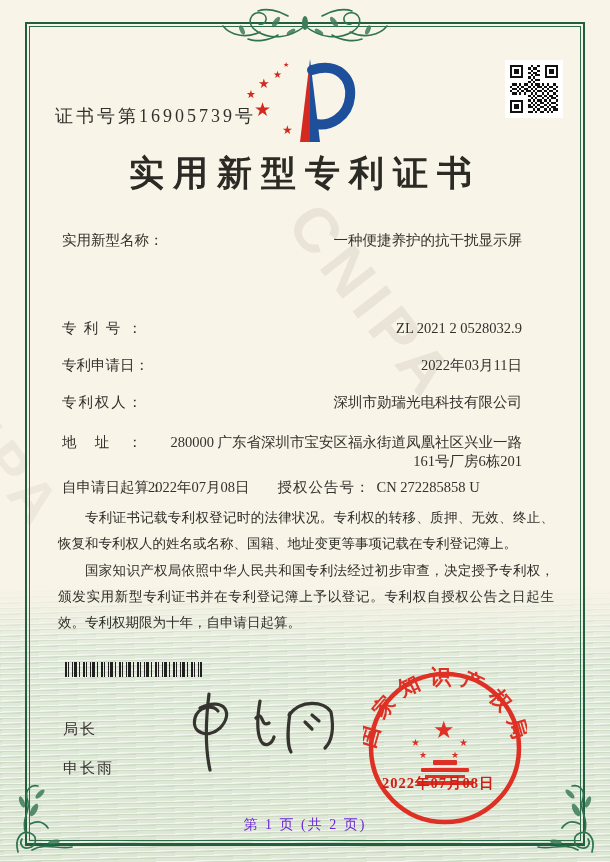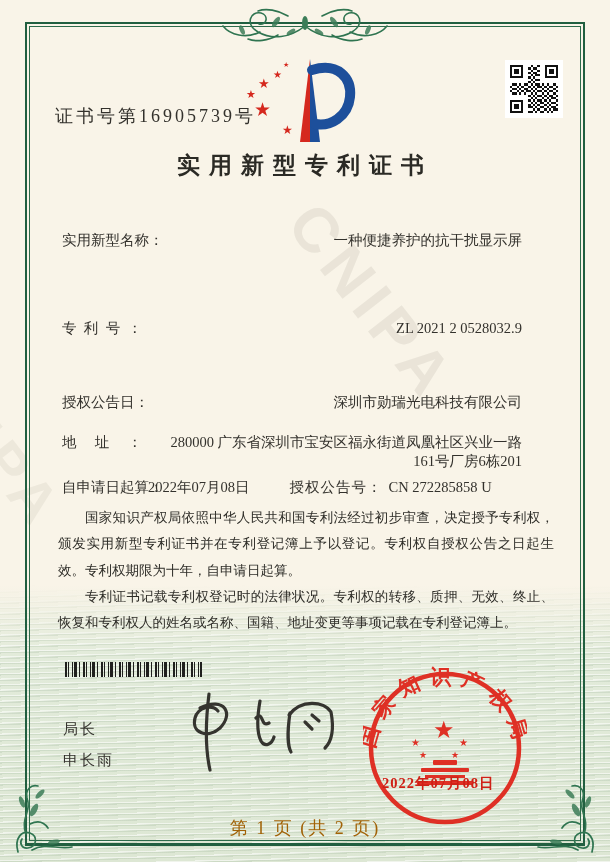--- a/index.html
+++ b/index.html
@@ -52,54 +52,54 @@
       display:flex;align-items:center;justify-content:center;}
   .qr-grid{position:relative;width:48px;height:48px;display:grid;
       grid-template-columns:repeat(21,1fr);grid-template-rows:repeat(21,1fr);}
   .qr-grid div{background:transparent;}
   .qr-grid div.on{background:#111;}
   .finder{position:absolute;width:13px;height:13px;border:2px solid #111;box-sizing:border-box;background:#fff;}
   .finder::after{content:"";position:absolute;left:2px;top:2px;width:5px;height:5px;background:#111;}
   .f-tl{left:0;top:0}.f-tr{right:0;top:0}.f-bl{left:0;bottom:0}
 
   .title{position:absolute;left:0;right:0;top:150px;text-align:center;
-    font-size:23px;font-weight:bold;letter-spacing:9px;color:#2b2a25;}
+    font-size:35px;font-weight:bold;letter-spacing:9px;color:#2b2a25;}
 
   .row{position:absolute;left:62px;width:460px;display:flex;font-size:14.5px;line-height:1.32;}
   .lab{width:80px;flex:0 0 80px;text-align:justify;text-align-last:justify;white-space:nowrap;}
   .val{flex:1;margin-left:9px;text-align:right;}
   .r-name{top:231px}.r-inv{top:281px}.r-patno{top:319px}
   .r-appdate{top:356px}.r-owner{top:393px}.r-addr{top:433px}
   .r-grant{top:478px}
-  .lab2{margin-left:40px;white-space:nowrap;letter-spacing:1px;}
+  .lab2{margin-left:28px;white-space:nowrap;letter-spacing:1px;}
   .val2{margin-left:6px;white-space:nowrap;}
 
   .paras{position:absolute;left:58px;top:505px;width:496px;font-size:13.5px;
     line-height:1.95;text-align:justify;color:#2e2d28;}
   .paras p{margin:0;text-indent:2em;}
 
   .barcode{position:absolute;left:65px;top:662px;width:137px;height:15px;
     background:repeating-linear-gradient(90deg,
       #20201e 0 2px, transparent 2px 3px,
       #20201e 3px 4px, transparent 4px 7px,
       #20201e 7px 8px, transparent 8px 9px,
       #20201e 9px 12px, transparent 12px 14px,
       #20201e 14px 15px, transparent 15px 18px);
     z-index:4;}
 
   .director{position:absolute;left:63px;top:720px;font-size:15px;letter-spacing:2px;z-index:5;}
-  .director div{margin-bottom:12px;font-family:Liberation Mono, monospace;}
+  .director div{margin-bottom:20px;font-family:Liberation Mono, monospace;}
   .signature{position:absolute;left:170px;top:688px;z-index:5;}
 
   .seal{position:absolute;left:363px;top:666px;z-index:6;opacity:.93;}
   .seal-date{position:absolute;left:382px;top:774px;width:140px;z-index:7;
     color:#cf2016;font-weight:bold;font-size:14.5px;letter-spacing:1px;white-space:nowrap;}
 
   .footer{position:absolute;left:0;right:0;top:816px;text-align:center;
-    font-size:18px;letter-spacing:2px;z-index:5;color:#a16207;}
+    font-size:14px;letter-spacing:2px;z-index:5;color:#6d28d9;}
 </style>
 </head>
 <body>
 
 <div class="page">
 
   <div class="lower-zone">
       <div class="waves"></div>
     </div>
 
@@ -638,38 +638,42 @@
     <div class="title">实用新型专利证书</div>
 
     <div class="row r-name">
       <span class="lab">实用新型名称：</span>
       <span class="val">一种便捷养护的抗干扰显示屏</span>
     </div>
     <div class="row r-patno">
       <span class="lab">专利号：</span>
       <span class="val">ZL 2021 2 0528032.9</span>
     </div>
+    <div class="row r-appdate">
+      <span class="lab">专利申请日：</span>
+      <span class="val">2022年03月11日</span>
+    </div>
     <div class="row r-owner">
-      <span class="lab">授权公告日：</span>
+      <span class="lab">专利权人：</span>
       <span class="val">深圳市勋瑞光电科技有限公司</span>
     </div>
     <div class="row r-addr">
       <span class="lab">地址：</span>
       <span class="val">280000 广东省深圳市宝安区福永街道凤凰社区兴业一路161号厂房6栋201</span>
     </div>
     <div class="row r-grant">
       <span class="lab">自申请日起算：</span>
       <span class="val2">2022年07月08日</span>
       <span class="lab2">授权公告号：</span>
       <span class="val2">CN 272285858 U</span>
     </div>
 
     <div class="paras">
+      <p>专利证书记载专利权登记时的法律状况。专利权的转移、质押、无效、终止、恢复和专利权人的姓名或名称、国籍、地址变更等事项记载在专利登记簿上。</p>
       <p>国家知识产权局依照中华人民共和国专利法经过初步审查，决定授予专利权，颁发实用新型专利证书并在专利登记簿上予以登记。专利权自授权公告之日起生效。专利权期限为十年，自申请日起算。</p>
-      <p>专利证书记载专利权登记时的法律状况。专利权的转移、质押、无效、终止、恢复和专利权人的姓名或名称、国籍、地址变更等事项记载在专利登记簿上。</p>
     </div>
 
     <div class="barcode"></div>
 
     <div class="director">
       <div>局长</div>
       <div>申长雨</div>
     </div>
 
     <svg class="signature" width="175" height="92" viewBox="0 0 175 92">

